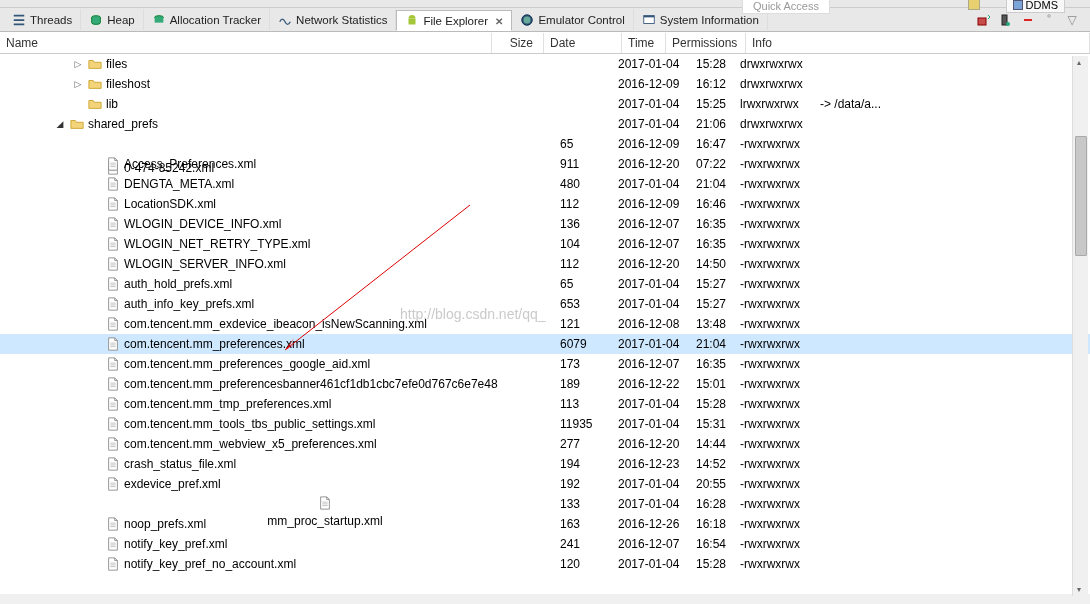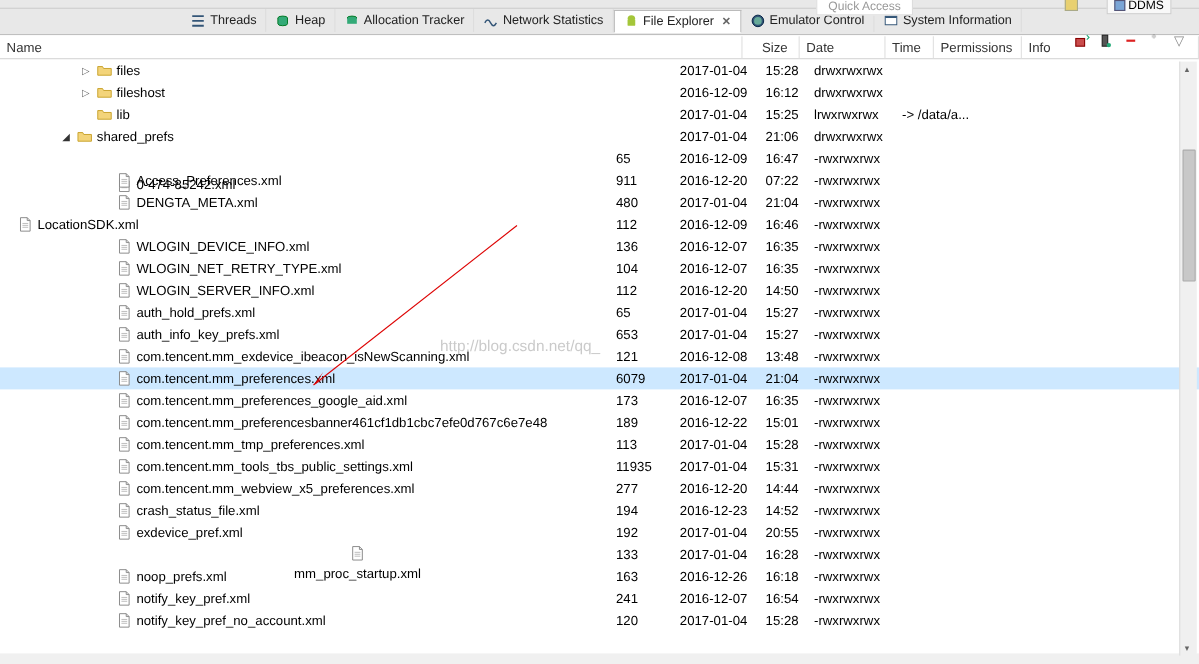--- a/index.html
+++ b/index.html
@@ -2,31 +2,31 @@
 <html><head>
 <meta charset="utf-8">
 <style>
   * { margin: 0; padding: 0; box-sizing: border-box; }
   body { font-family: Tahoma, "Segoe UI", sans-serif; font-size: 12px; background: #f0f0f0; color: #000; width: 1090px; height: 604px; overflow: hidden; position: relative; }
   .top-bar { height: 8px; background: #e8e8e8; border-bottom: 1px solid #ccc; position: relative; }
   .quick-access { position: absolute; right: 260px; top: -2px; font-size: 11px; color: #999; background: #fff; border: 1px solid #ddd; padding: 1px 10px; }
   .ddms-btn { position: absolute; right: 25px; top: -3px; font-size: 11px; border: 1px solid #ccc; background: #f8f8f8; padding: 1px 6px; display: flex; align-items: center; gap: 3px; }
   .ddms-icon { display:inline-block; width:10px; height:10px; background:#7aa5d6; border:1px solid #557; }
   .perspective-icon { position:absolute; right:110px; top:-2px; width:12px; height:12px; background:#e8d070; border:1px solid #aa8; }
-  .tab-strip { display: flex; align-items: center; background: #e8e8e8; height: 24px; border-bottom: 1px solid #bbb; padding-left: 4px; flex-direction: column; }
+  .tab-strip { display: flex; align-items: center; background: #e8e8e8; height: 24px; border-bottom: 1px solid #bbb; padding-left: 4px; }
   .tab { display: flex; align-items: center; gap: 4px; padding: 3px 8px; font-size: 11.5px; color: #222; cursor: pointer; border-right: 1px solid #ddd; }
   .tab.active { background: #fff; border-top: 1px solid #bbb; border-left: 1px solid #bbb; border-right: 1px solid #bbb; border-bottom: 1px solid #fff; position: relative; top: 1px; padding-bottom: 2px; }
   .tab .close { color: #666; font-weight: bold; margin-left: 3px; font-size:10px; }
   .icon { display: inline-block; width: 14px; height: 14px; vertical-align: middle; }
   .threads-icon svg, .heap-icon svg, .alloc-icon svg, .net-icon svg, .android-icon svg, .emu-icon svg, .sys-icon svg, .folder-icon svg, .file-icon svg { width: 14px; height: 14px; }
   .toolbar-right { margin-left: auto; display: flex; gap: 6px; padding-right: 10px; align-items: center; }
   .toolbar-right .tb-btn { width: 16px; height: 16px; display:flex; align-items:center; justify-content:center; cursor:pointer; }
   .headers { display: flex; background: #fff; border-bottom: 1px solid #ccc; height: 22px; align-items: center; font-size: 12px; color: #333; }
   .headers > div { padding: 3px 6px; border-right: 1px solid #e0e0e0; }
-  .col-name { width: 675px; }
+  .col-name { width: 492px; }
   .col-size { width: 52px; text-align: right; padding-right: 10px !important; }
   .col-date { width: 78px; }
   .col-time { width: 44px; }
   .col-perm { width: 80px; }
   .col-info { flex: 1; }
   .tree-body { background: #fff; height: 540px; overflow-y: auto; overflow-x: hidden; }
   .row { display: flex; align-items: center; height: 20px; font-size: 12px; color: #000; }
   .row.selected { background: #cde8ff; }
   .row .cell-name { width: 560px; display: flex; align-items: center; gap: 4px; white-space: nowrap; overflow: hidden; }
   .row .cell-size { width: 52px; text-align: left; padding-right: 10px; }
@@ -245,21 +245,21 @@
           </svg></span>
         <span>DENGTA_META.xml</span>
       </div>
       <div class="cell-size">480</div>
       <div class="cell-date">2017-01-04</div>
       <div class="cell-time">21:04</div>
       <div class="cell-perm">-rwxrwxrwx</div>
       <div class="cell-info"></div>
     </div>
     <div class="row">
-      <div class="cell-name" style="">
+      <div class="cell-name" style="padding-left: 90px;">
         <span class="expander"></span>
         <span class="icon file-icon"><svg viewBox="0 0 16 16">
             <path d="M3 1h7l3 3v11H3z" fill="#fff" stroke="#888"></path>
             <path d="M10 1v3h3" fill="none" stroke="#888"></path>
             <path d="M5 7h6M5 9h6M5 11h6" stroke="#bbb"></path>
           </svg></span>
         <span>LocationSDK.xml</span>
       </div>
       <div class="cell-size">112</div>
       <div class="cell-date">2016-12-09</div>

